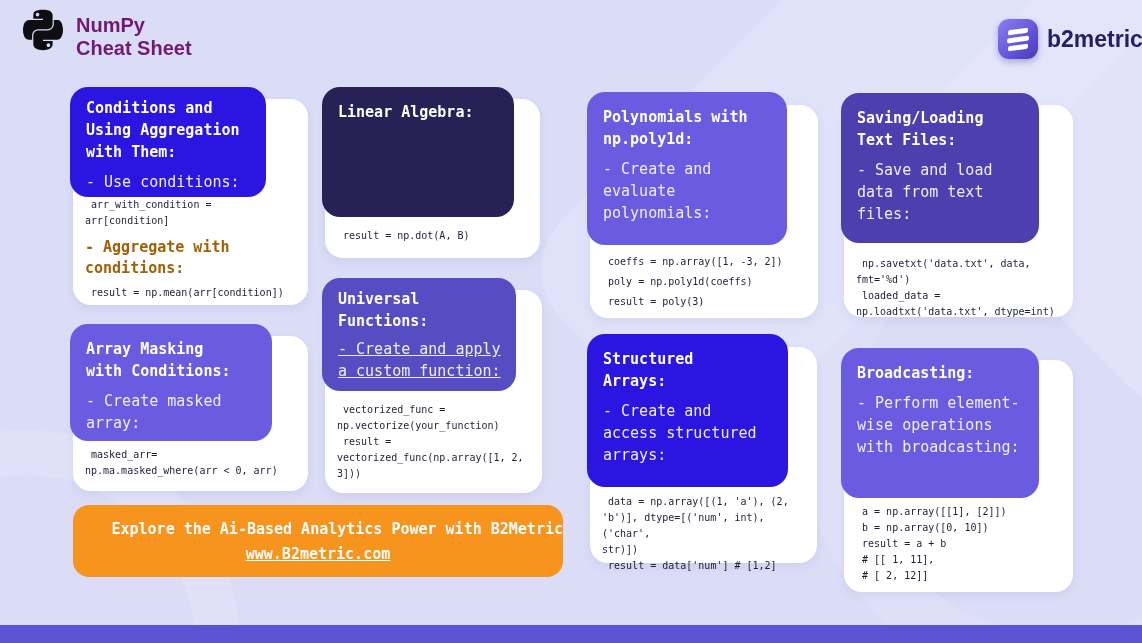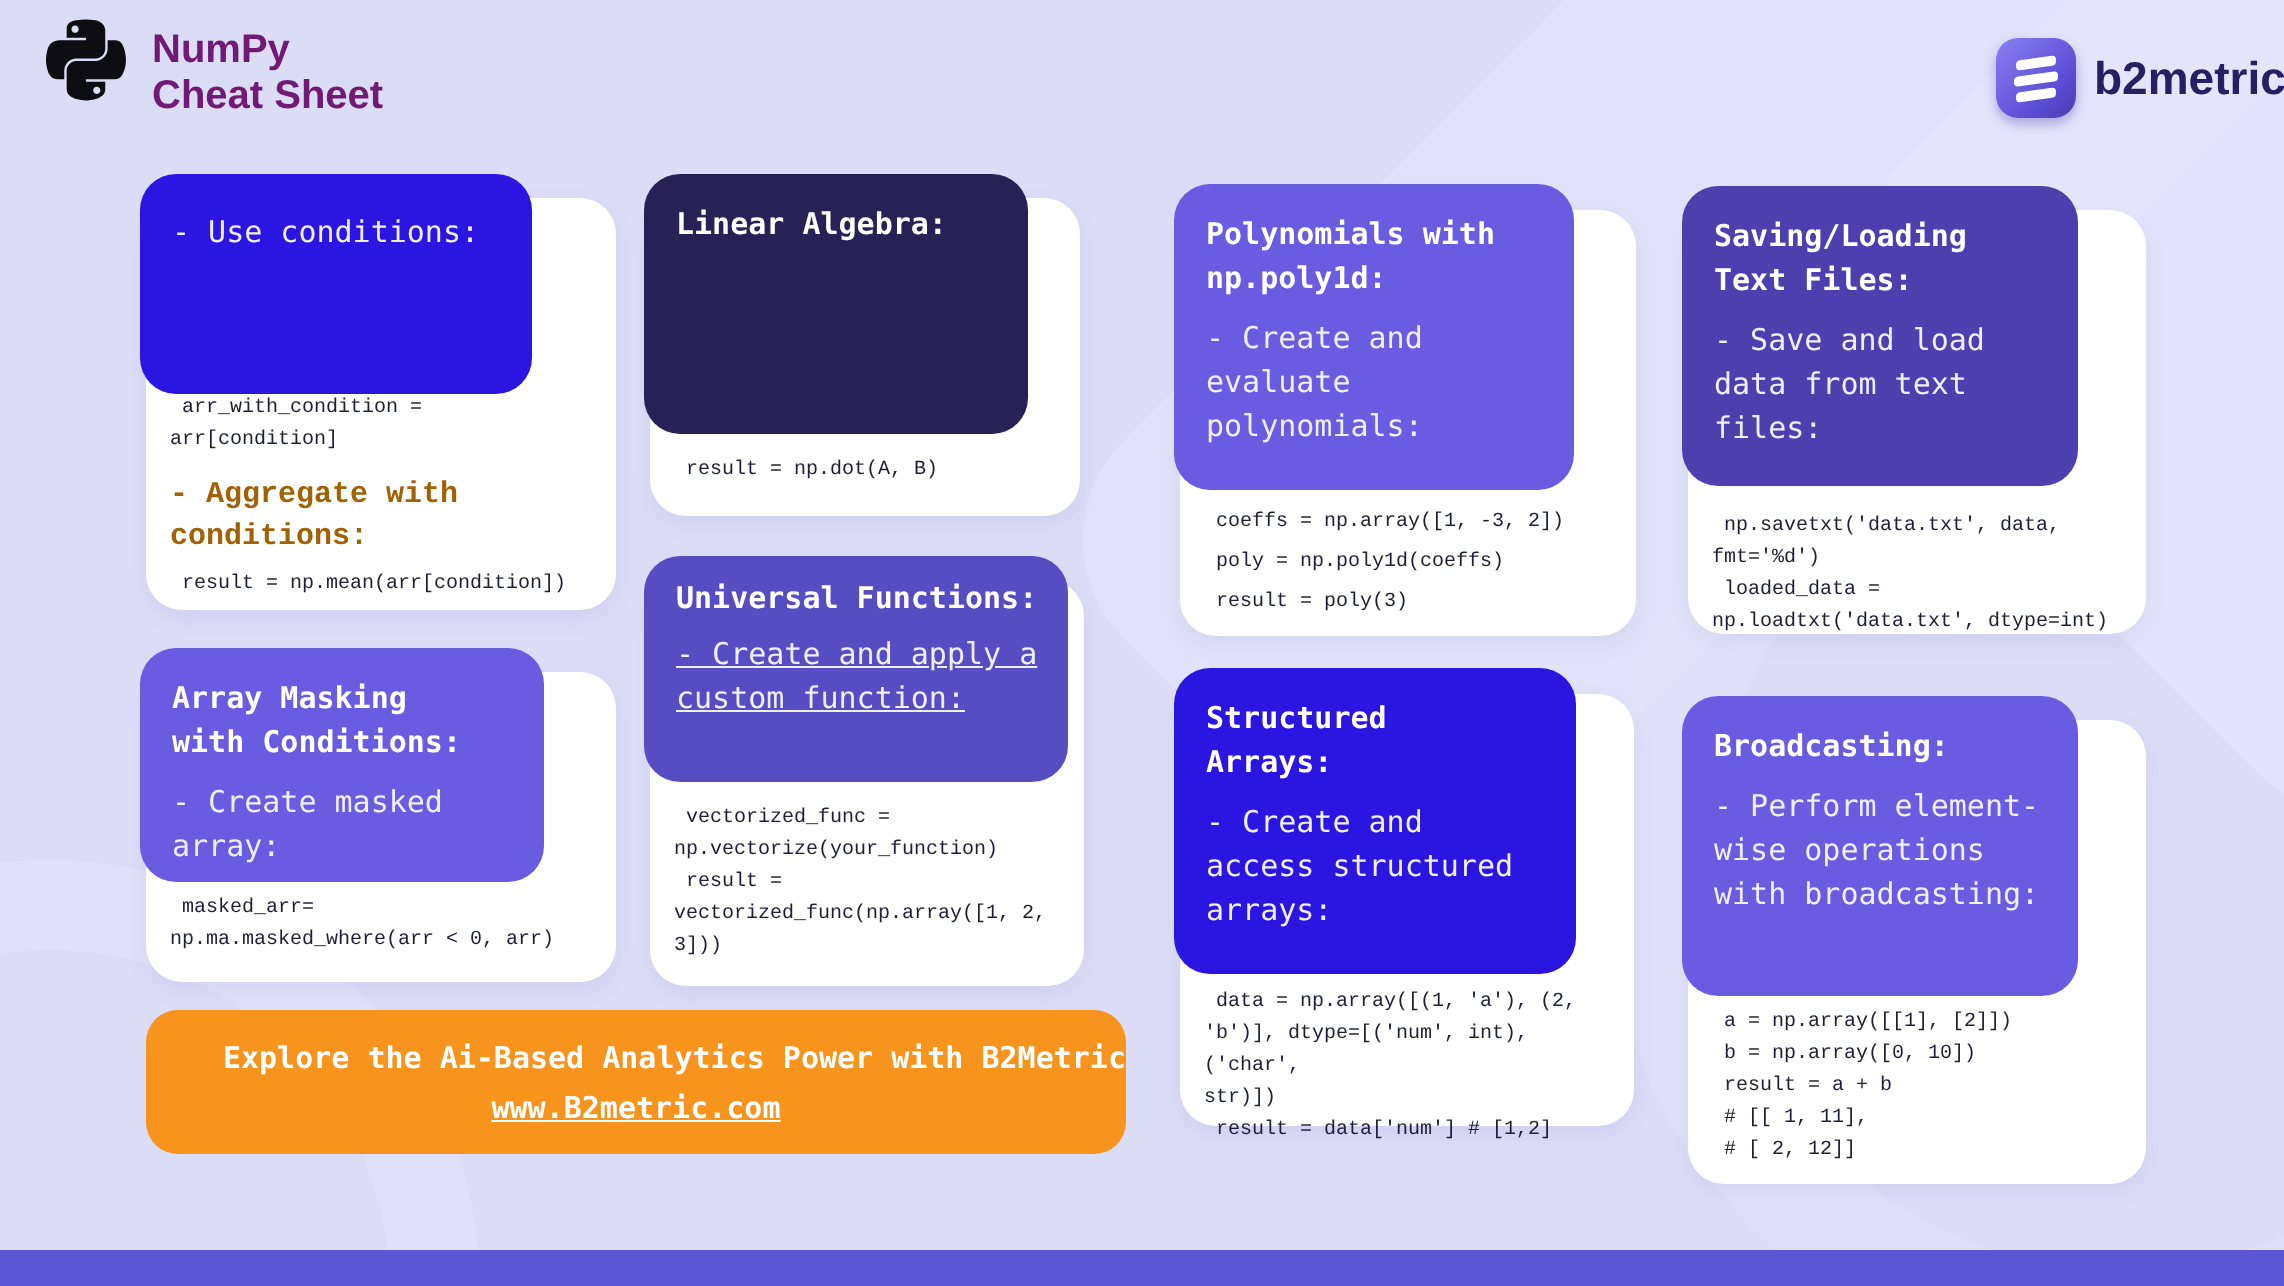--- a/index.html
+++ b/index.html
@@ -32,38 +32,37 @@
   }
   .brand-icon .bar { background:#ffffff; height:4.5px; border-radius:2px; margin:1.7px 0; transform:skewY(-8deg); }
   .bar1 { width:20px; } .bar2 { width:22px; margin-left:-2px; } .bar3 { width:20px; }
   .brand-name { margin-left:9px; font-family:"Liberation Sans", sans-serif; font-weight:bold; font-size:23px; color:#232063; }
 
   
   .card-body {
     position:absolute; z-index:1; background:#ffffff; border-radius:18px;
     padding-left:12px; padding-right:10px;
     box-shadow:0 4px 10px rgba(80,80,160,.08);
-    font-family:Liberation Mono, monospace;
   }
   .card-head {
     position:absolute; z-index:2; border-radius:18px; color:#ffffff;
     padding:14px 16px; overflow:hidden;
   }
   .card-title { font-weight:bold; font-size:15px; line-height:22px; }
   .card-sub   { font-size:15px; line-height:22px; margin-top:8px; color:#efeefc; }
   .code { font-size:10px; line-height:16px; color:#1e1e38; white-space:pre-wrap; }
   .body-subhead { font-size:15px; font-weight:bold; line-height:21px; color:#a16207; margin:8px 0 6px; }
 
   .a-head { left:70px;  top:87px;  width:196px; height:110px; background:#2a16e0; padding-top:10px; }
   .a-body { left:73px;  top:99px;  width:235px; height:206px; padding-top:98px; }
   .b-head { left:70px;  top:324px; width:202px; height:117px; background:#6a5ce1; padding-right:28px; }
   .b-body { left:73px;  top:336px; width:235px; height:155px; padding-top:111px; }
   .c-head { left:322px; top:87px;  width:192px; height:130px; background:#272155; }
   .c-body { left:325px; top:99px;  width:215px; height:159px; padding-top:129px; }
-  .d-head { left:322px; top:278px; width:212px; height:113px; background:#574dc3; padding:10px 12px 14px 16px; }
+  .d-head { left:322px; top:278px; width:194px; height:113px; background:#574dc3; padding:10px 12px 14px 16px; }
   .d-head .card-sub { margin-top:6px;text-decoration:underline; }
   .d-body { left:325px; top:290px; width:217px; height:203px; padding-top:112px; }
   .e-head { left:587px; top:92px;  width:200px; height:153px; background:#6a5ce1; }
   .e-body { left:590px; top:105px; width:228px; height:213px; padding-top:147px; }
   .e-body .code { line-height:20px; }
   .f-head { left:587px; top:334px; width:201px; height:153px; background:#2a16e0; padding-right:26px; }
   .f-body { left:590px; top:347px; width:227px; height:216px; padding-top:147px; }
   .g-head { left:841px; top:93px;  width:198px; height:150px; background:#4d3fae; }
   .g-body { left:844px; top:105px; width:229px; height:212px; padding-top:151px; }
   .h-head { left:841px; top:348px; width:198px; height:150px; background:#6a5ce1; }
@@ -105,20 +104,21 @@
     </div>
     <span class="brand-name">b2metric</span>
   </div>
 
   <div class="card-body a-body">
     <div class="code"> arr_with_condition = arr[condition]</div>
     <div class="body-subhead">- Aggregate with conditions:</div>
     <div class="code"> result = np.mean(arr[condition])</div>
   </div>
   <div class="card-head a-head">
+    <div class="card-title">Conditions and Using Aggregation with Them:</div>
     <div class="card-sub">- Use conditions:</div>
   </div>
 
   <div class="card-body b-body">
     <div class="code"> masked_arr=
 np.ma.masked_where(arr &lt; 0, arr)</div>
   </div>
   <div class="card-head b-head">
     <div class="card-title">Array Masking with Conditions:</div>
     <div class="card-sub">- Create masked array:</div>

